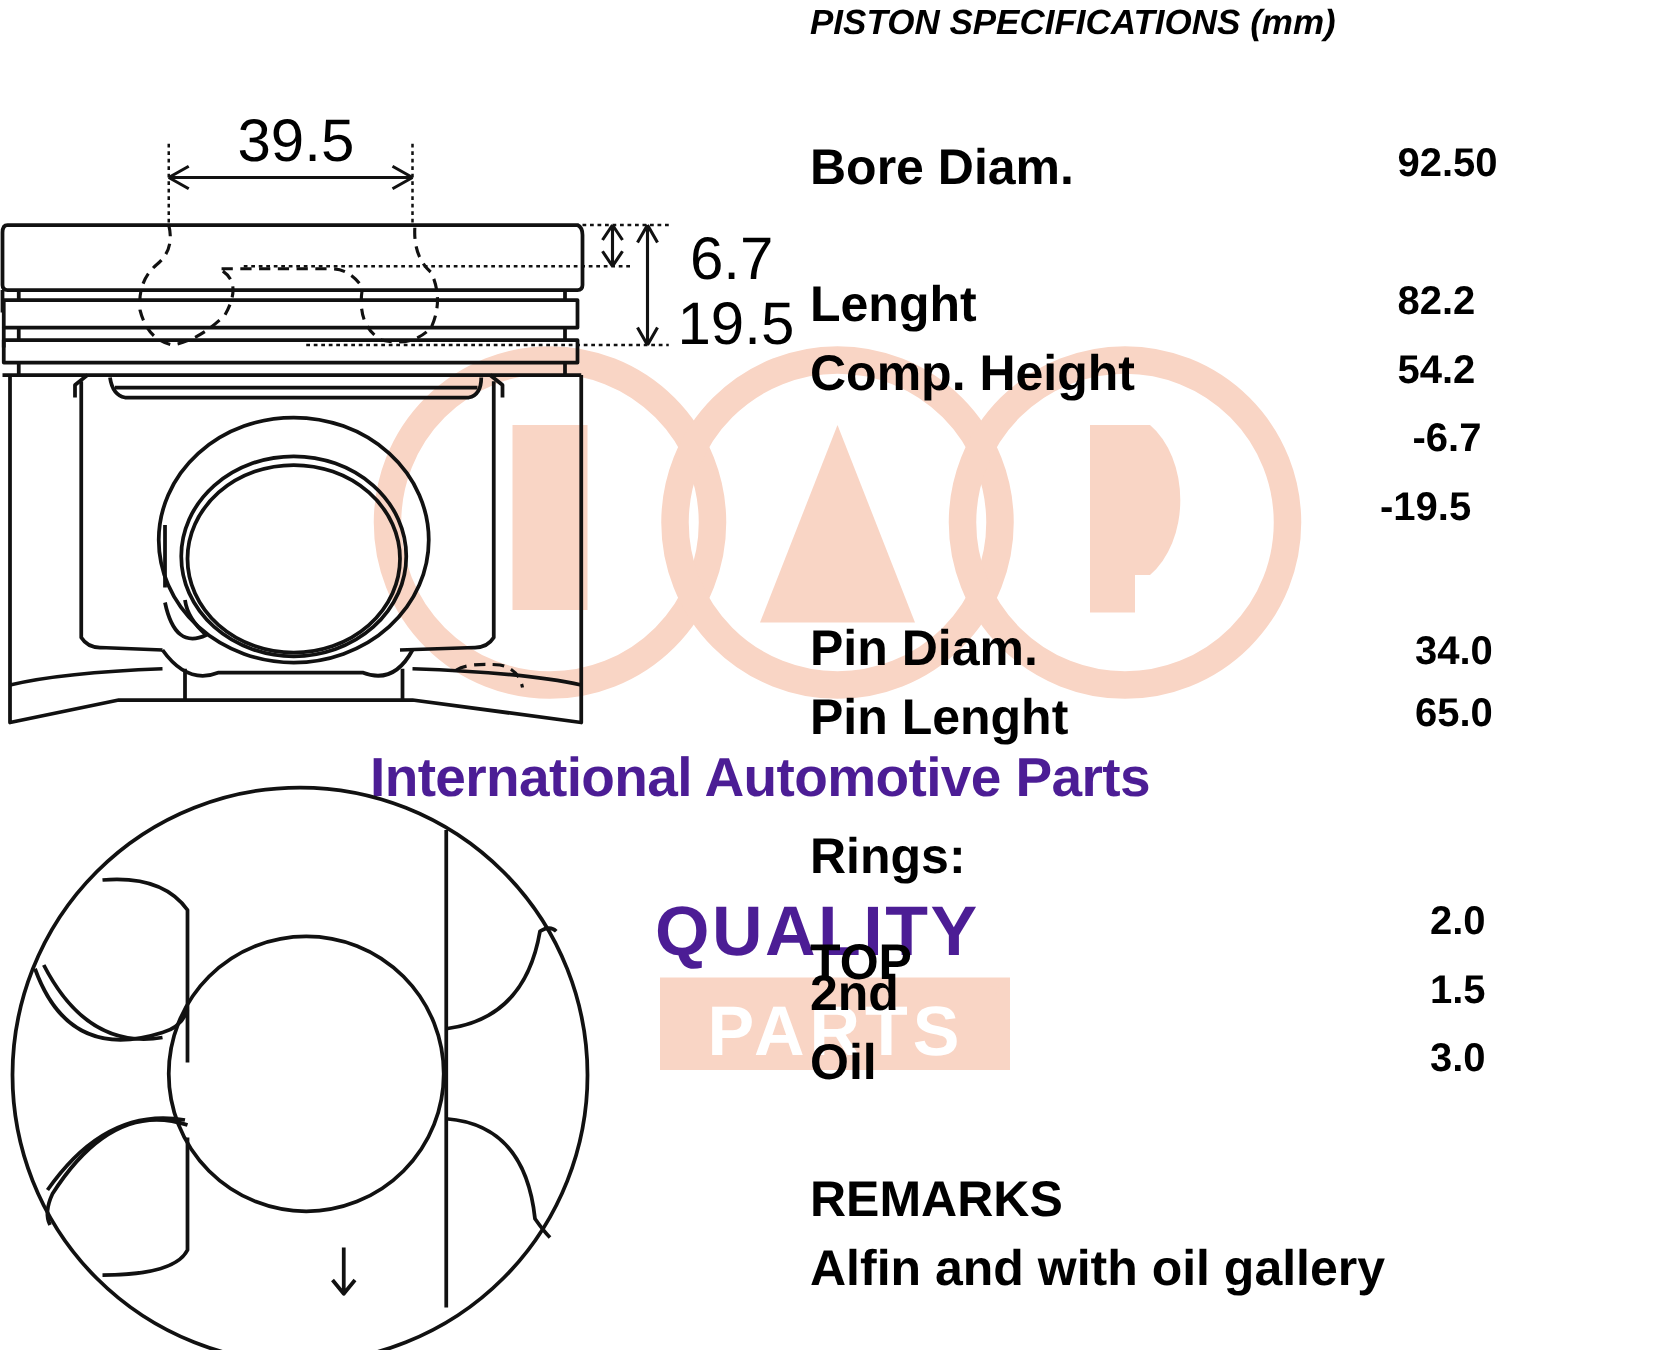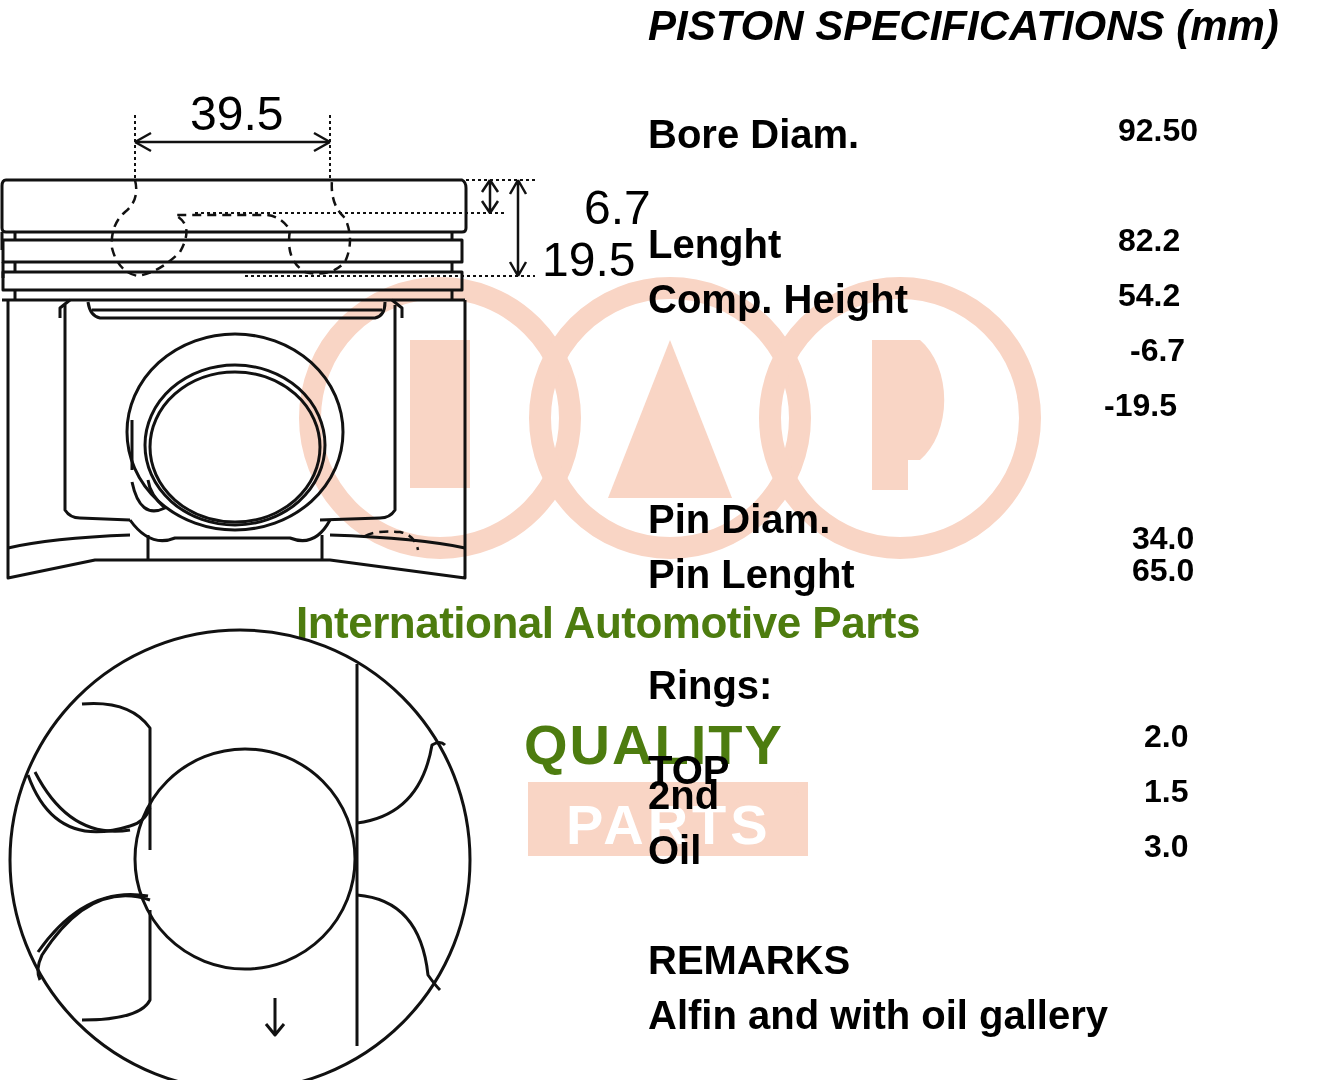--- a/index.html
+++ b/index.html
@@ -1,27 +1,27 @@
 <!DOCTYPE html>
 <html><head>
 <meta charset="utf-8">
 <style>
   html, body { margin: 0; padding: 0; background: #ffffff; }
   body { width: 1336px; height: 1080px; position: relative; overflow: hidden;
          font-family: "Liberation Sans", sans-serif; color: #000; }
   .layer { position: absolute; left: 0; top: 0; width: 1336px; height: 1080px; }
   svg.layer { pointer-events: none; }
   .wm-text { position: absolute; font-family: "Liberation Sans", sans-serif; font-weight: bold;
-             color: #4d7c0f; white-space: nowrap; }
+             color: #4c1d95; white-space: nowrap; }
   .wm-tagline { left: 296px; top: 598px; font-size: 44px; letter-spacing: -0.5px; }
   .wm-quality { left: 524px; top: 712px; font-size: 56px; letter-spacing: 2px; }
   .wm-parts-box { position: absolute; left: 528px; top: 782px; width: 280px; height: 74px; background: #f9d5c5; }
   .wm-parts { left: 566px; top: 792px; font-size: 56px; color: #ffffff; letter-spacing: 4px; }
   .wm-reg { left: 792px; top: 788px; font-size: 10px; color: #f9d5c5; }
-  .title { position: absolute; left: 648px; top: 2px; font-size: 42px; font-weight: bold; font-style: italic; white-space: nowrap; }
+  .title { position: absolute; left: 648px; top: 2px; font-size: 28px; font-weight: bold; font-style: italic; white-space: nowrap; }
   .lbl { position: absolute; left: 648px; font-size: 40px; font-weight: bold; white-space: nowrap; }
   .val { position: absolute; font-size: 32px; font-weight: bold; white-space: nowrap; text-align: left; }
   .dim { position: absolute; font-size: 48px; white-space: nowrap; }
 </style>
 </head>
 <body>
 
 <svg class="layer" viewBox="0 0 1336 1080" xmlns="http://www.w3.org/2000/svg">
   <g fill="none" stroke="#f9d5c5" stroke-width="22">
     <ellipse cx="440" cy="418" rx="130" ry="130"></ellipse>
@@ -96,39 +96,39 @@
       <path d="M150 900 Q90 880 42 955 Q35 970 40 980"></path>
       <path d="M148 896 Q85 885 38 952"></path>
       <path d="M357 823 Q420 815 432 745 Q440 740 445 745"></path>
       <path d="M357 895 Q420 900 428 975 Q435 985 440 990"></path>
       <path d="M275 998 V1035 M266 1024 L275 1035 L284 1024"></path>
     </g>
   </g>
 </svg>
 
 <div class="dim" style="left:190px;top:86px;">39.5</div>
-<div class="dim" style="left:552px;top:180px;margin-left:32px;">6.7</div>
+<div class="dim" style="left:552px;top:180px;">6.7</div>
 <div class="dim" style="left:542px;top:232px;">19.5</div>
 
 <div class="title">PISTON SPECIFICATIONS (mm)</div>
 
 <div class="lbl" style="top:112px;">Bore Diam.</div>
 <div class="val" style="left:1118px;top:112px;">92.50</div>
 
 <div class="lbl" style="top:222px;">Lenght</div>
 <div class="val" style="left:1118px;top:222px;">82.2</div>
 
 <div class="lbl" style="top:277px;">Comp. Height</div>
 <div class="val" style="left:1118px;top:277px;">54.2</div>
 
 <div class="val" style="left:1130px;top:332px;">-6.7</div>
 <div class="val" style="left:1104px;top:387px;">-19.5</div>
 
 <div class="lbl" style="top:497px;">Pin Diam.</div>
-<div class="val" style="left:1132px;top:520px;">34.0</div>
+<div class="val" style="left:1132px;top:502px;">34.0</div>
 
 <div class="lbl" style="top:552px;">Pin Lenght</div>
 <div class="val" style="left:1132px;top:552px;">65.0</div>
 
 <div class="lbl" style="top:663px;">Rings:</div>
 
 <div class="lbl" style="top:748px;">TOP</div>
 <div class="val" style="left:1144px;top:718px;">2.0</div>
 
 <div class="lbl" style="top:773px;">2nd</div>

